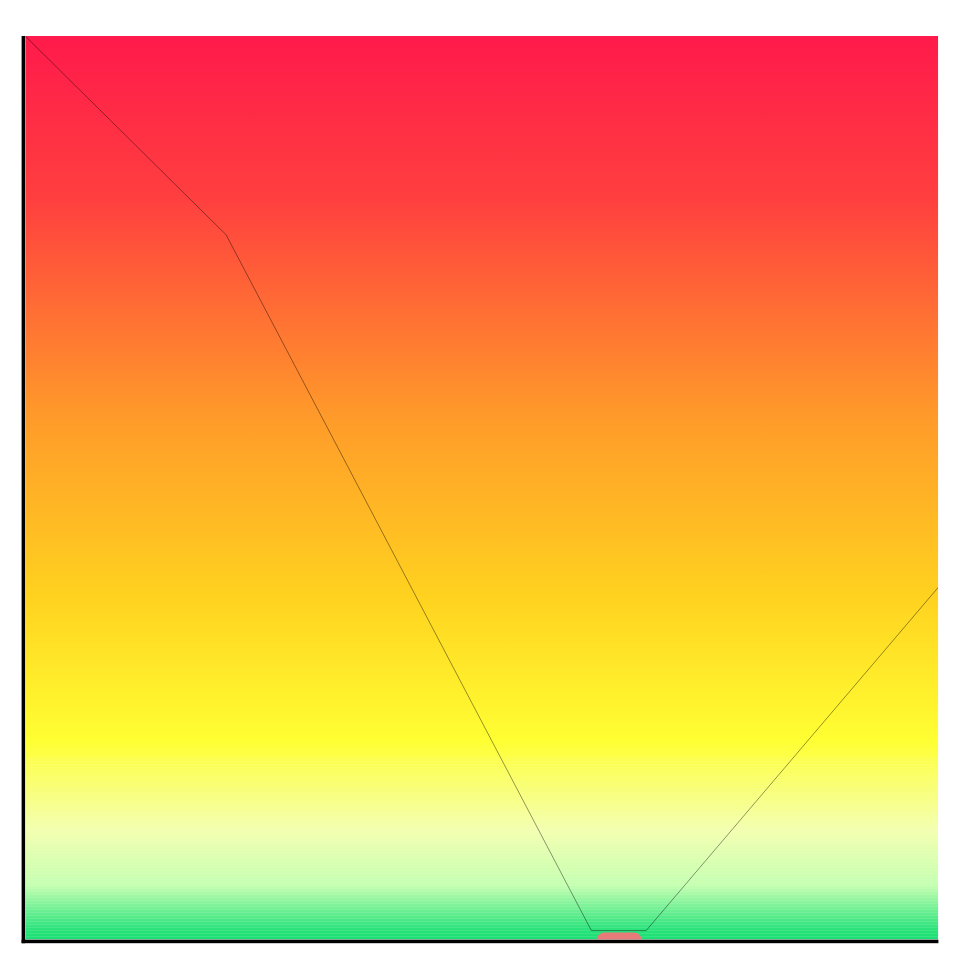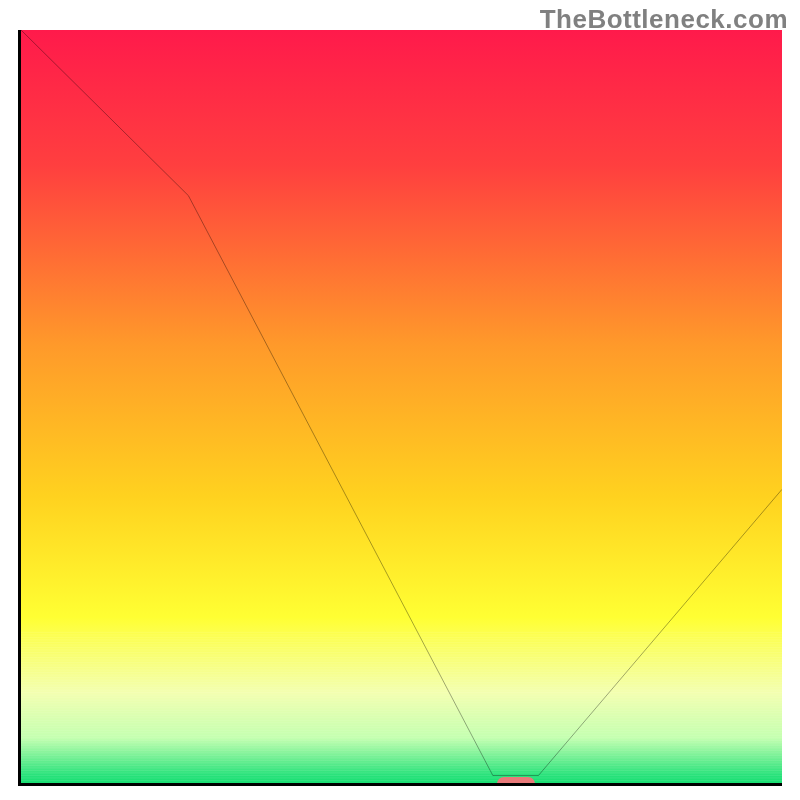--- a/index.html
+++ b/index.html
@@ -64,21 +64,20 @@
     height: 14px;
     border-radius: 7px;
     background: #e97a7a;
     transform: translate(-50%, -50%);
   }
 </style>
 </head>
 <body>
 
 <div class="frame">
-  <div class="watermark">TheBottleneck.com</div>
 
   <div class="plot">
     <div class="plot-inner">
       <svg class="bg" viewBox="0 0 100 100" preserveAspectRatio="none">
         <defs>
           <linearGradient id="grad" x1="0" y1="0" x2="0" y2="1">
               <stop offset="0%" stop-color="#ff1a4b"></stop>
               <stop offset="18%" stop-color="#ff3f3f"></stop>
               <stop offset="42%" stop-color="#ff9a2a"></stop>
               <stop offset="62%" stop-color="#ffd21f"></stop>

